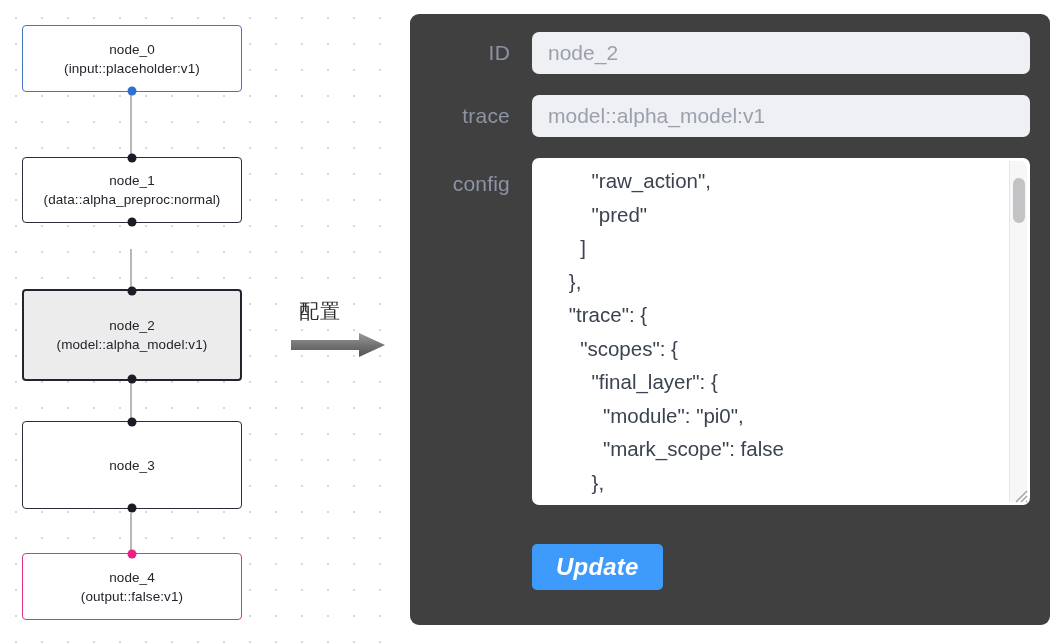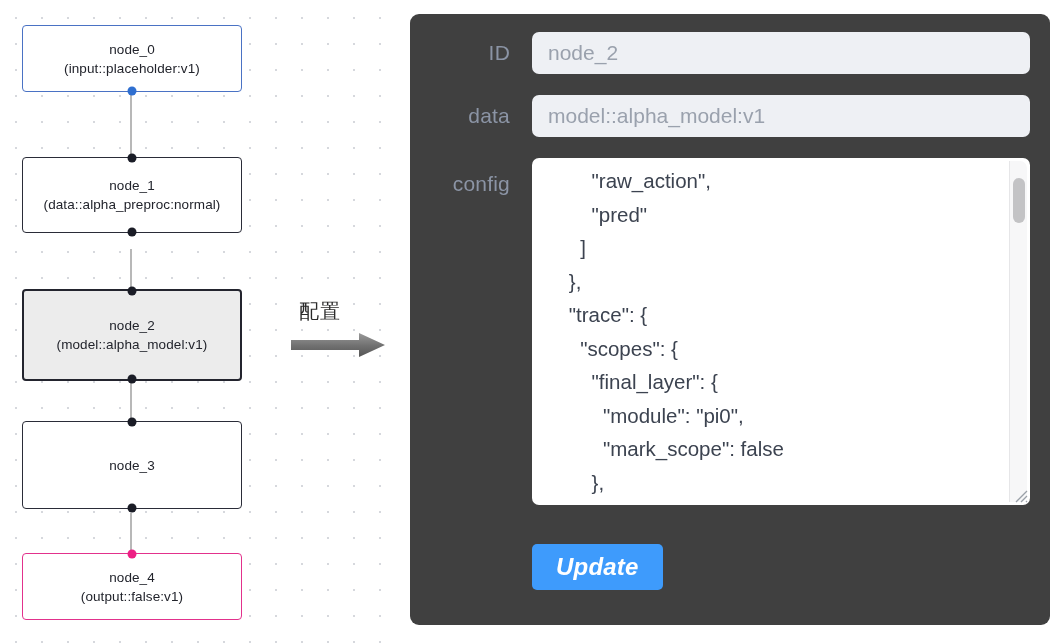--- a/index.html
+++ b/index.html
@@ -223,21 +223,21 @@
         <div class="edge" style="top: 249px; height: 40px;"></div>
         <div class="edge" style="top: 381px; height: 40px;"></div>
         <div class="edge" style="top: 513px; height: 40px;"></div>
       </div>
     <div id="nodes">
         <div class="node is-input" style="top: 25px; height: 67px;">
           <div class="node-title">node_0</div>
           <div class="node-subtitle">(input::placeholder:v1)</div>
           <div class="handle bottom blue"></div>
         </div>
-        <div class="node" style="top: 157px; height: 76px;">
+        <div class="node" style="top: 157px; height: 66px;">
           <div class="node-title">node_1</div>
           <div class="node-subtitle">(data::alpha_preproc:normal)</div>
           <div class="handle top"></div>
           <div class="handle bottom"></div>
         </div>
         <div class="node is-selected" style="top: 289px; height: 92px;">
           <div class="node-title">node_2</div>
           <div class="node-subtitle">(model::alpha_model:v1)</div>
           <div class="handle top"></div>
           <div class="handle bottom"></div>
@@ -272,21 +272,21 @@
   </div>
 
   <div id="inspector">
 
     <div class="field-row">
       <div class="field-label">ID</div>
       <input class="text-input" type="text" value="node_2" style="">
     </div>
 
     <div class="field-row">
-      <div class="field-label">data</div>
+      <div class="field-label">trace</div>
       <input class="text-input" type="text" value="model::alpha_model:v1" style="">
     </div>
 
     <div class="field-row config-row">
       <div class="field-label top-align">config</div>
       <div class="config-wrap">
         <textarea class="config-area" style="">        "raw_action",
         "pred"
       ]
     },

